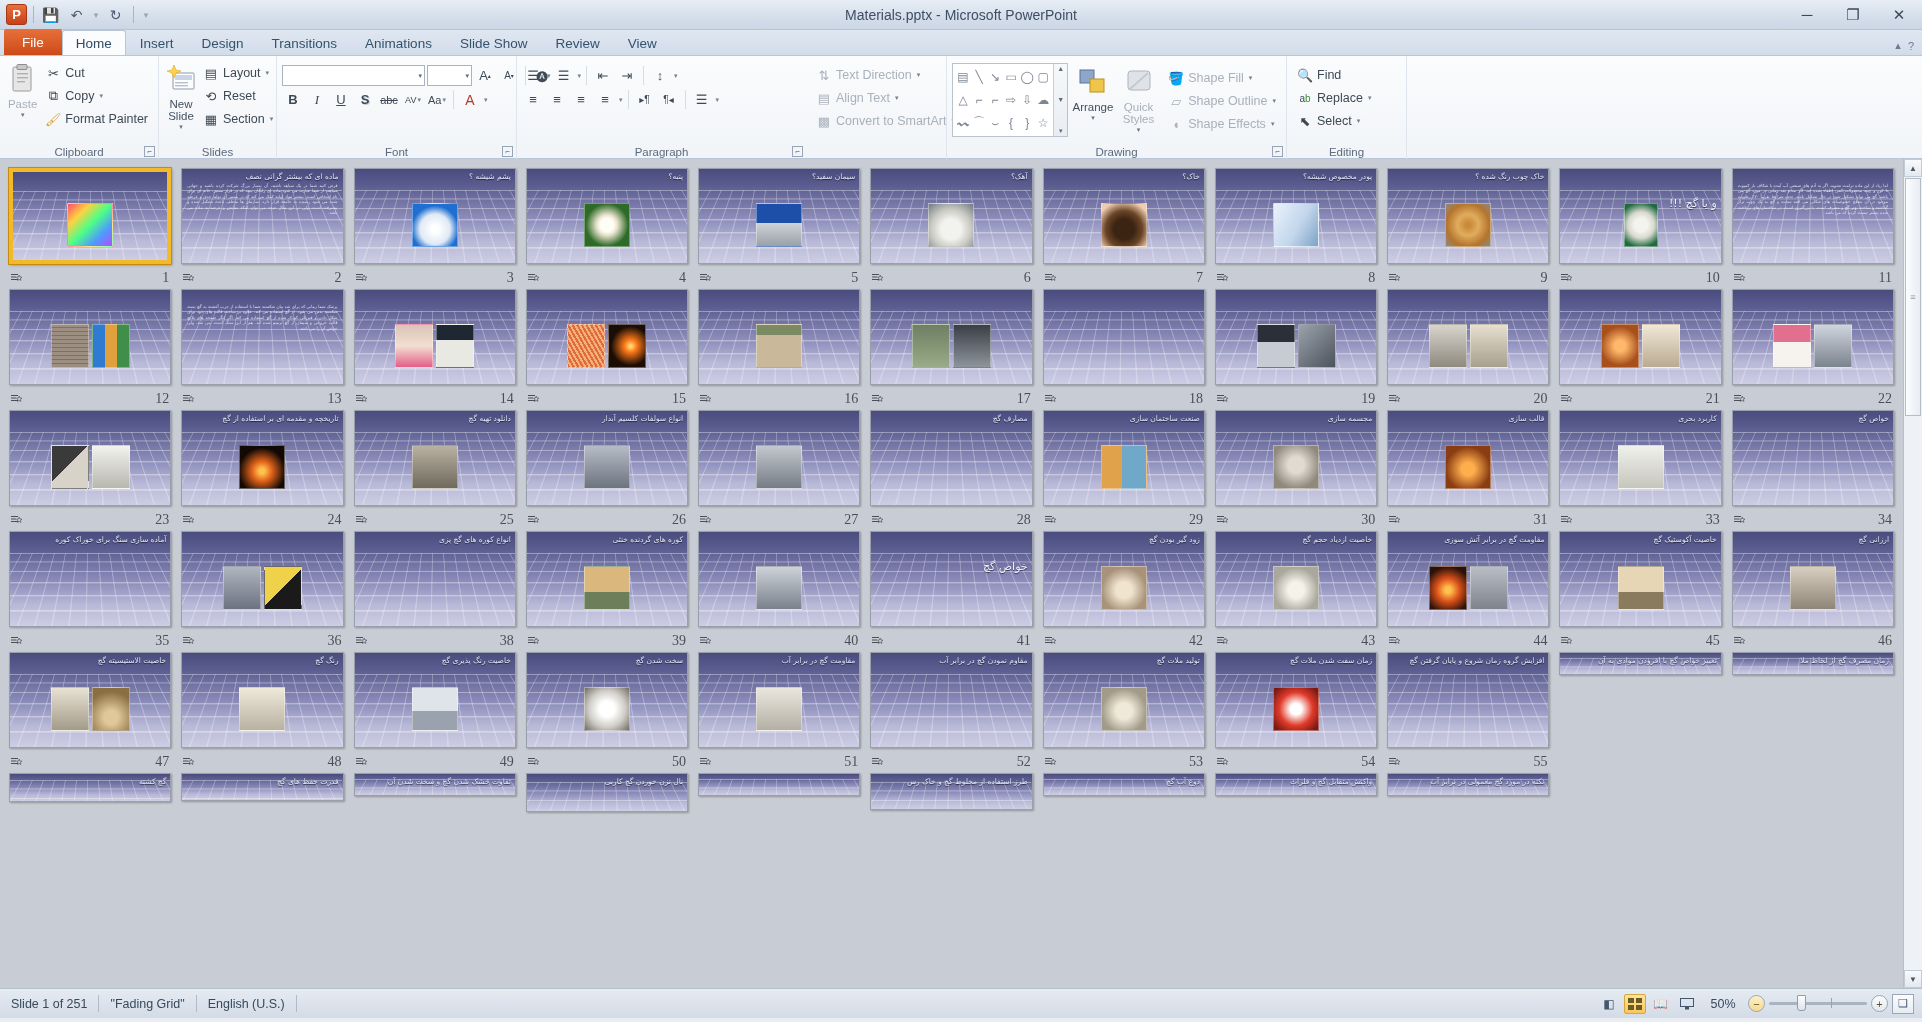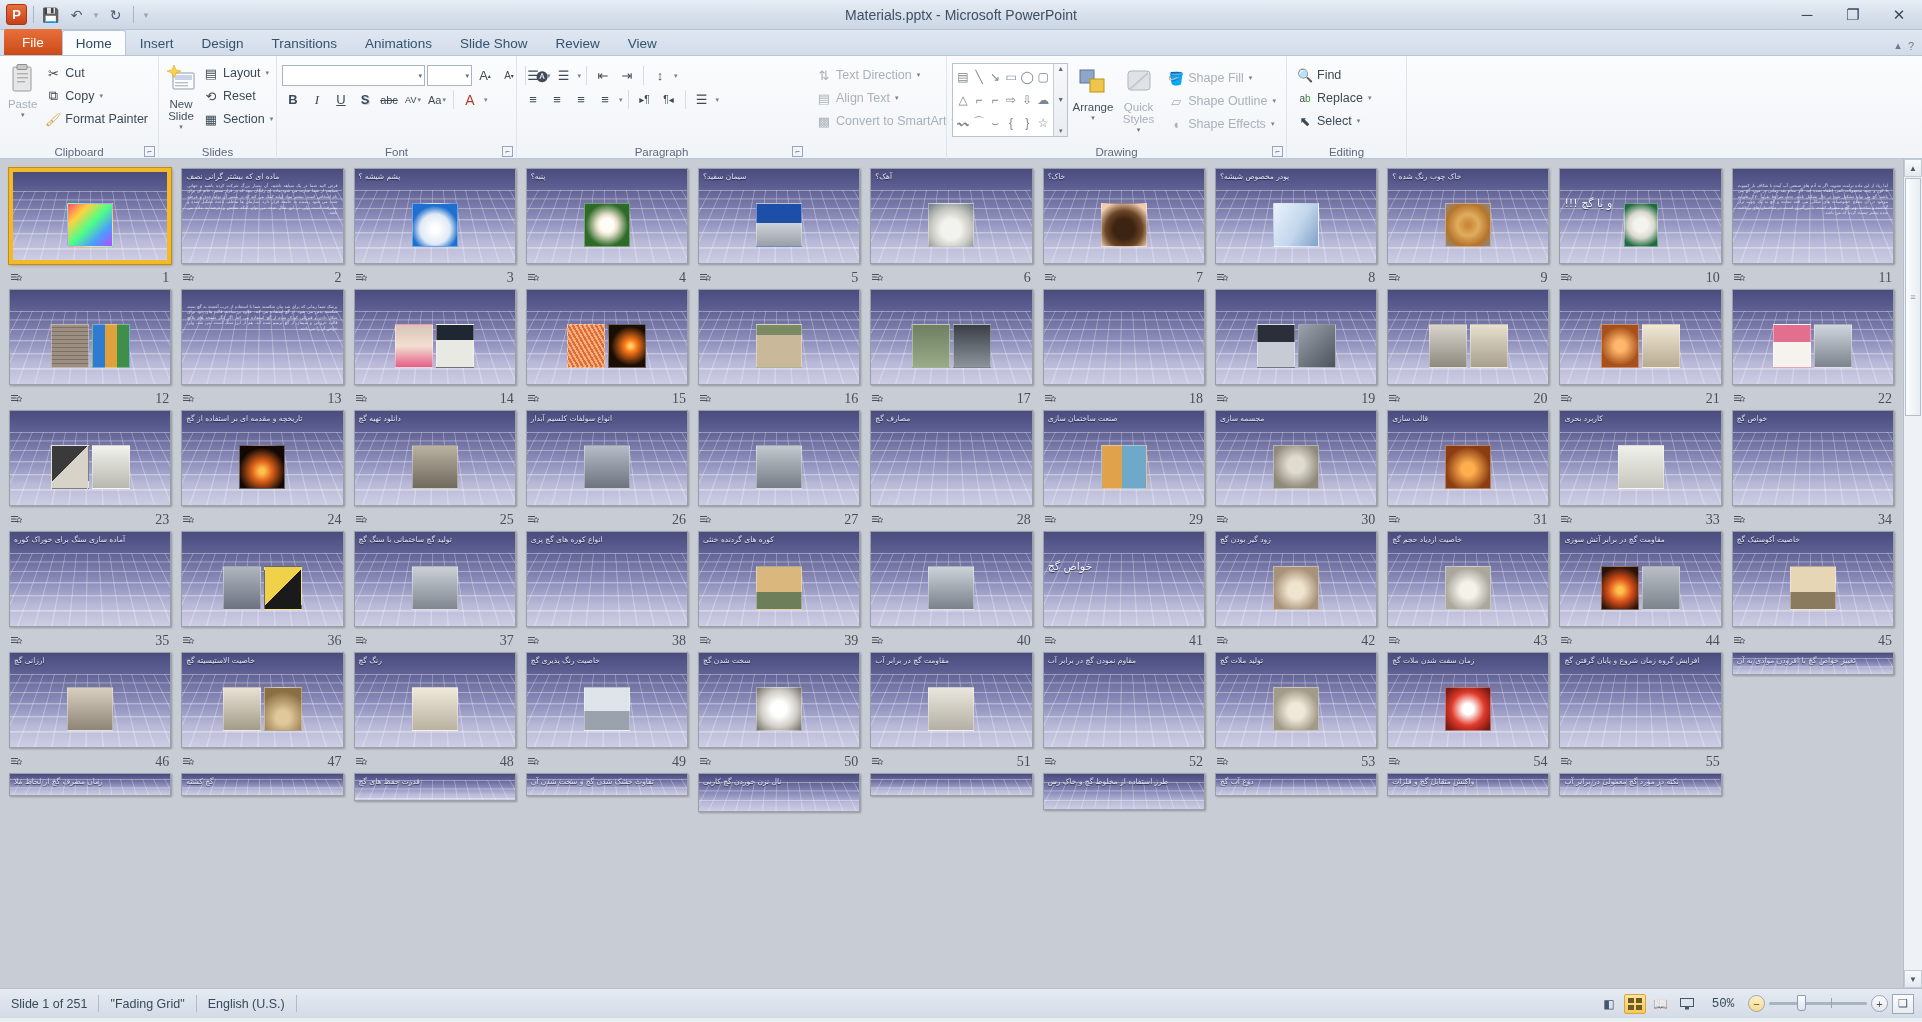--- a/index.html
+++ b/index.html
@@ -156,21 +156,21 @@
       linear-gradient(to bottom,#4a4c7e 0%,#5b5d90 18%,#8f90bd 55%,#b9b9d8 78%,#cdcde4 100%);
   }
   .sgrid{position:absolute;left:0;right:0;top:22%;bottom:0;
     background-image:
       repeating-linear-gradient(to bottom, rgba(255,255,255,.42) 0 1px, transparent 1px 9px),
       repeating-linear-gradient(to right, rgba(255,255,255,.30) 0 1px, transparent 1px 11px);
     opacity:.85;
   }
   .sgrid.persp{transform:perspective(70px) rotateX(28deg);transform-origin:top center;}
   .stitle{
-    position:absolute;top:3px;left:4px;right:4px;text-align:left;
+    position:absolute;top:3px;left:4px;right:4px;text-align:right;
     color:#dfe6f7;font-size:7.5px;direction:rtl;
     text-shadow:0 1px 1px rgba(0,0,0,.6);line-height:9px;
     font-family:"DejaVu Sans", sans-serif;
   }
   .stitle.big{top:30px;font-size:11px;color:#eef2ff;}
   .sbody{
     position:absolute;top:14px;left:5px;right:5px;
     color:#e6e9f8;font-size:4.2px;line-height:5.4px;direction:rtl;text-align:justify;
     font-family:"DejaVu Sans", sans-serif;opacity:.93;
   }
@@ -203,21 +203,21 @@
     font-size:12.5px;color:#36495d;
   }
   .sbitem{padding:0 11px;height:20px;display:flex;align-items:center;}
   .sbsep{width:1px;height:17px;background:#b0bbc8;}
   .sbright{margin-left:auto;display:flex;align-items:center;gap:4px;padding-right:8px;}
   .viewbtn{
     width:22px;height:20px;display:flex;align-items:center;justify-content:center;
     border-radius:2px;color:#44566a;font-size:12px;
   }
   .viewbtn.active{background:linear-gradient(#ffe49a,#f7c75c);border:1px solid #d8a63a;}
-  .zoomtxt{width:42px;text-align:center;font-size:12.5px;font-family:Liberation Mono, monospace;}
+  .zoomtxt{width:42px;text-align:center;font-size:12.5px;}
   .zcircle{
     width:17px;height:17px;border-radius:50%;border:1px solid #9aa7b6;
     background:linear-gradient(#fdf0c8,#f6da8e);
     display:flex;align-items:center;justify-content:center;font-size:11px;color:#5a5030;
   }
   .ztrack{width:98px;height:3px;background:#a9b4c2;position:relative;border-radius:2px;}
   .zhandle{position:absolute;left:28px;top:-7px;width:9px;height:16px;
     background:linear-gradient(#fcfdfe,#dde4ec);border:1px solid #8e9cab;border-radius:1px 1px 3px 3px;}
   .ztick{position:absolute;left:62px;top:-4px;width:1px;height:10px;background:#97a3b1;}
   .fitbtn{width:22px;height:20px;display:flex;align-items:center;justify-content:center;
@@ -1217,41 +1217,20 @@
               <path d="M8.2 2.2 L9 4 L10.9 4.2 L9.5 5.5 L9.9 7.4 L8.2 6.4 L6.5 7.4 L6.9 5.5 L5.5 4.2 L7.4 4 Z" fill="none" stroke="#4b4f57" stroke-width=".7"></path>
             </svg></span>
           <span class="snum">36</span>
         </div>
       </div>
       <div class="slidecell">
         <div class="thumbwrap">
           <div class="thumb">
             <div class="sbg"></div>
             <div class="sgrid persp"></div>
-            <div class="stitle">تولید گچ ساختمانی با سنگ گچ</div>
-            <div class="simgs">
-              <div class="simg" style="width:46px;background:linear-gradient(#cbd0d7,#80868f)"></div>
-            </div>
-          </div>
-        </div>
-        <div class="meta">
-          <span class="transicon"><svg width="12" height="11" viewBox="0 0 12 11">
-              <rect x="0" y="1" width="7" height="1" fill="#4b4f57"></rect>
-              <rect x="0" y="3.5" width="5" height="1" fill="#4b4f57"></rect>
-              <rect x="0" y="6" width="7" height="1" fill="#4b4f57"></rect>
-              <path d="M8.2 2.2 L9 4 L10.9 4.2 L9.5 5.5 L9.9 7.4 L8.2 6.4 L6.5 7.4 L6.9 5.5 L5.5 4.2 L7.4 4 Z" fill="none" stroke="#4b4f57" stroke-width=".7"></path>
-            </svg></span>
-          <span class="snum">37</span>
-        </div>
-      </div>
-      <div class="slidecell">
-        <div class="thumbwrap">
-          <div class="thumb">
-            <div class="sbg"></div>
-            <div class="sgrid persp"></div>
             <div class="stitle">انواع کوره های گچ پزی</div>
           </div>
         </div>
         <div class="meta">
           <span class="transicon"><svg width="12" height="11" viewBox="0 0 12 11">
               <rect x="0" y="1" width="7" height="1" fill="#4b4f57"></rect>
               <rect x="0" y="3.5" width="5" height="1" fill="#4b4f57"></rect>
               <rect x="0" y="6" width="7" height="1" fill="#4b4f57"></rect>
               <path d="M8.2 2.2 L9 4 L10.9 4.2 L9.5 5.5 L9.9 7.4 L8.2 6.4 L6.5 7.4 L6.9 5.5 L5.5 4.2 L7.4 4 Z" fill="none" stroke="#4b4f57" stroke-width=".7"></path>
             </svg></span>
@@ -1620,21 +1599,21 @@
         <div class="thumbwrap">
           <div class="thumb" style="height:23px">
             <div class="sbg"></div>
             <div class="sgrid persp"></div>
             <div class="stitle">زمان مصرف گچ از لحاظ ملا</div>
           </div>
         </div>
       </div>
       <div class="slidecell">
         <div class="thumbwrap">
-          <div class="thumb" style="height:23px">
+          <div class="thumb" style="height:29px">
             <div class="sbg"></div>
             <div class="sgrid persp"></div>
             <div class="stitle">گچ کشته</div>
           </div>
         </div>
       </div>
       <div class="slidecell">
         <div class="thumbwrap">
           <div class="thumb" style="height:28px">
             <div class="sbg"></div>

